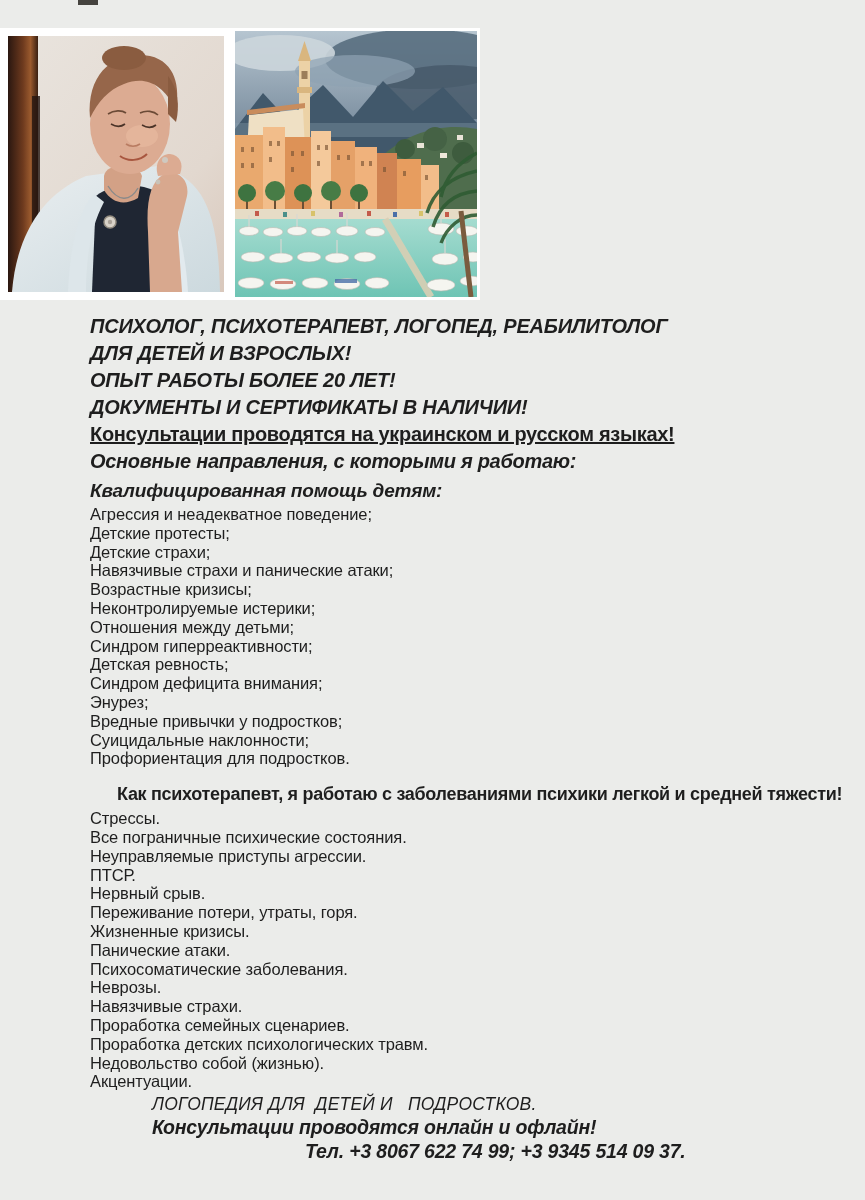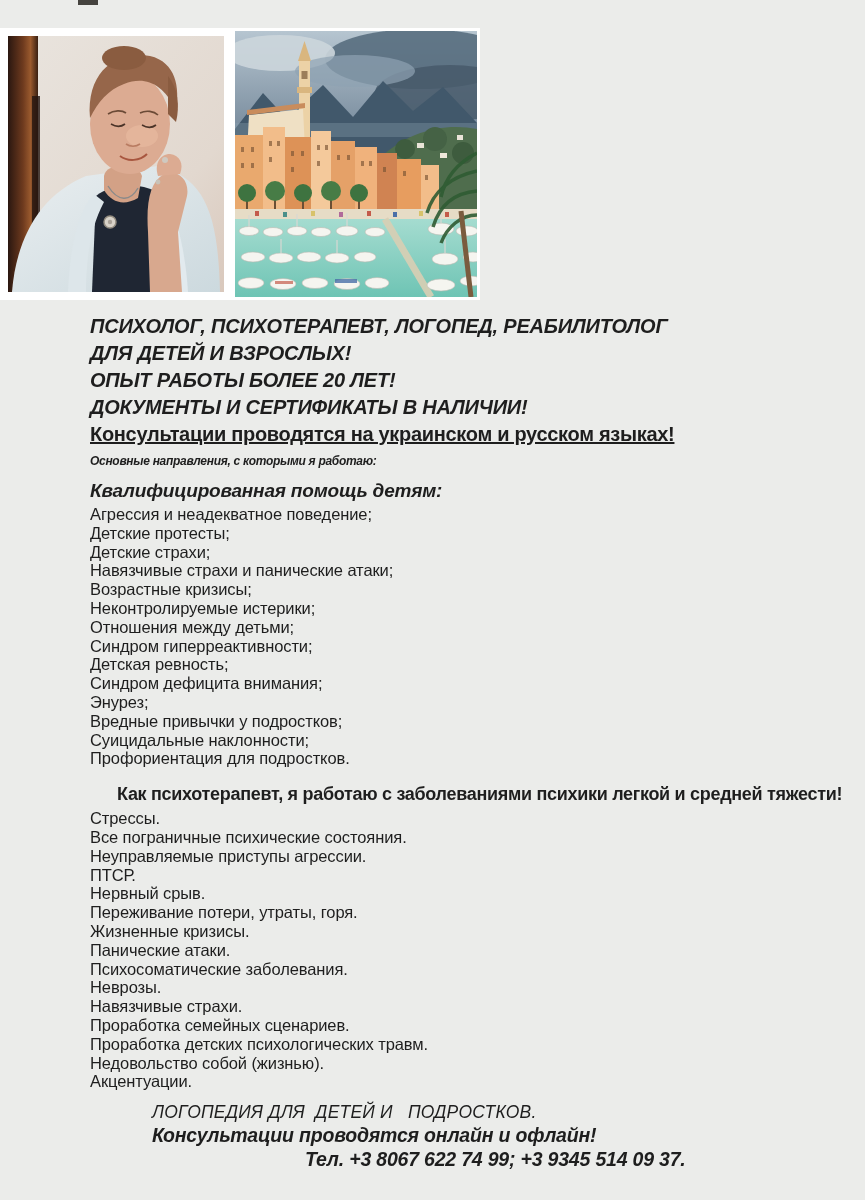--- a/index.html
+++ b/index.html
@@ -22,29 +22,29 @@
     text-align:left;
     font-style:italic;font-weight:600;
     font-size:20px;line-height:27px;
     margin-top:13px;letter-spacing:-0.2px;
   }
   .h-underline{
     font-style:normal;font-weight:700;
     text-decoration:underline;
     letter-spacing:-0.3px;
   }
-  .intro-heading{font-style:italic;font-weight:700;font-size:12px;line-height:26px;margin-top:0;letter-spacing:-0.3px;}
+  .intro-heading{font-style:italic;font-weight:700;font-size:20px;line-height:26px;margin-top:0;letter-spacing:-0.3px;}
   .sub-heading{font-style:italic;font-weight:700;font-size:19px;line-height:24px;margin-top:5px;letter-spacing:-0.2px;}
   .list{font-size:16.5px;line-height:18.8px;margin-top:2px;letter-spacing:-0.1px;}
   .therapy-heading{
     font-weight:700;font-size:18px;line-height:24px;
     margin-top:14px;margin-left:27px;letter-spacing:-0.3px;
   }
   .list-2{margin-top:3px;}
-  .footer-speech{font-style:italic;font-size:17.5px;line-height:23px;margin-left:62px;margin-top:10px;white-space:pre-wrap;letter-spacing:0.2px;}
+  .footer-speech{font-style:italic;font-size:17.5px;line-height:23px;margin-left:62px;margin-top:2px;white-space:pre-wrap;letter-spacing:0.2px;}
   .footer-consult{font-style:italic;font-weight:700;font-size:19.5px;line-height:23px;margin-left:62px;letter-spacing:-0.2px;}
   .footer-phone{font-style:italic;font-weight:600;font-size:19.5px;line-height:24px;margin-left:215px;letter-spacing:-0.2px;}
 </style>
 </head>
 <body>
 
 <div class="artifact"></div>
 
 <div class="photos">
 

